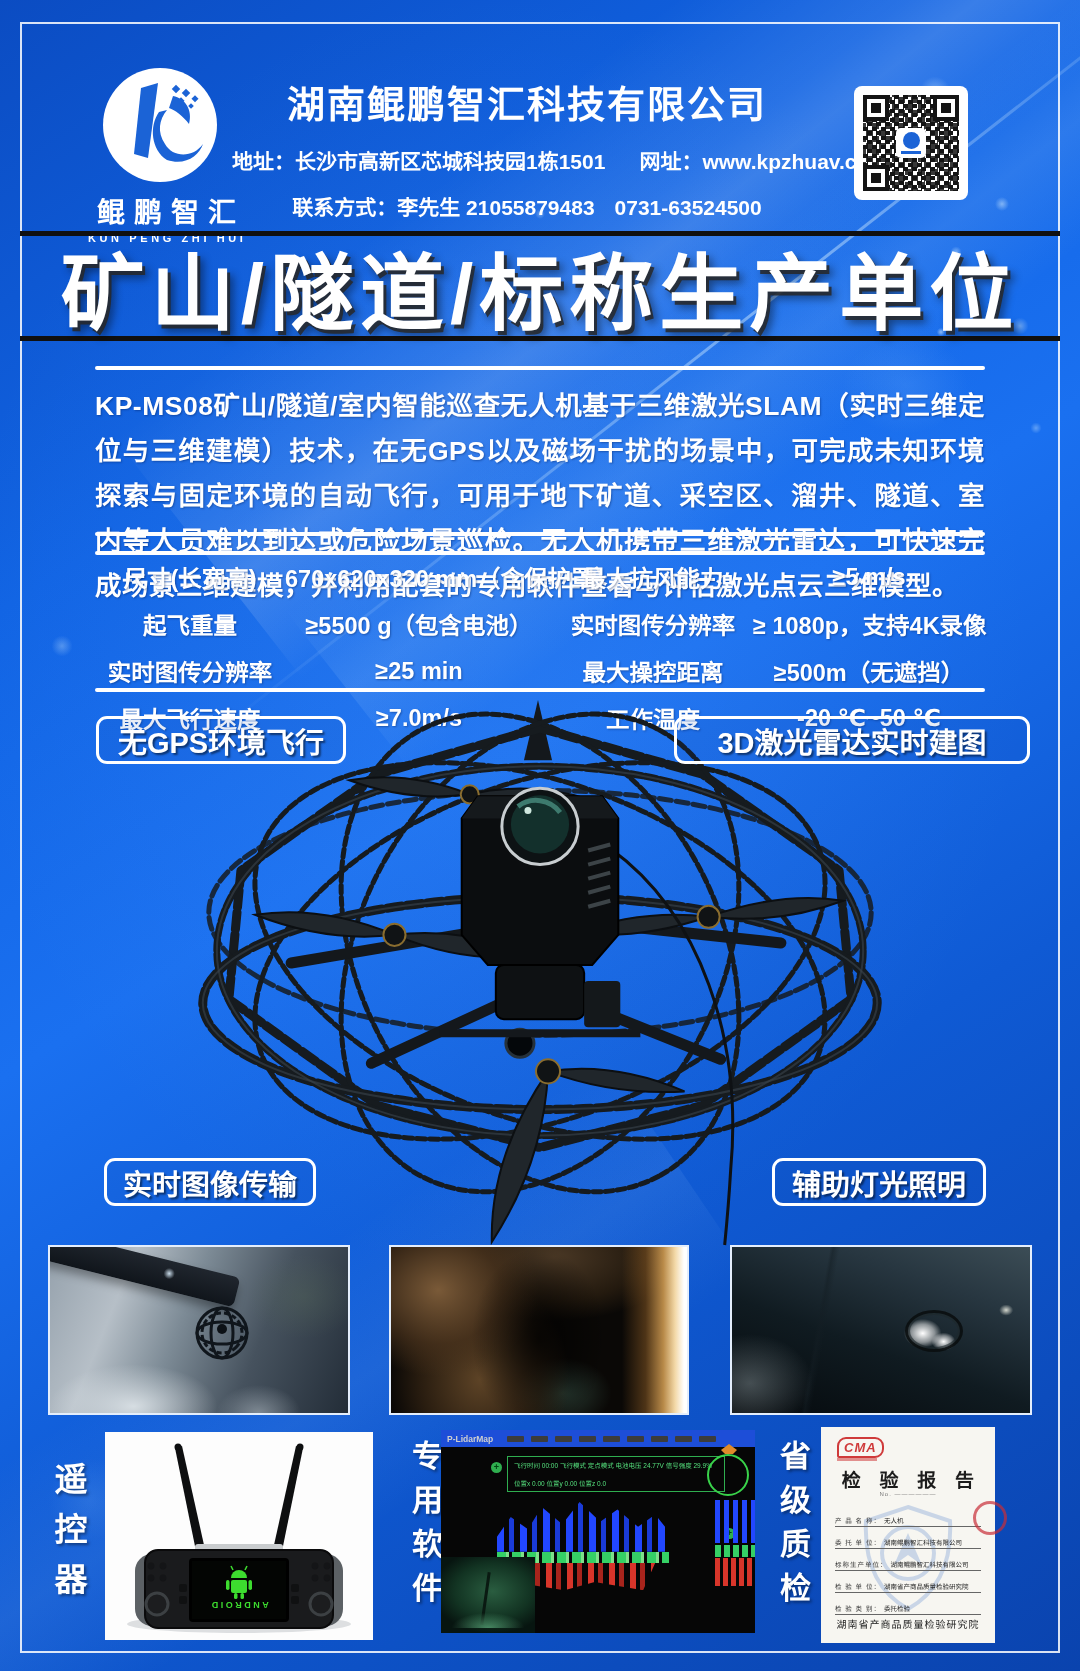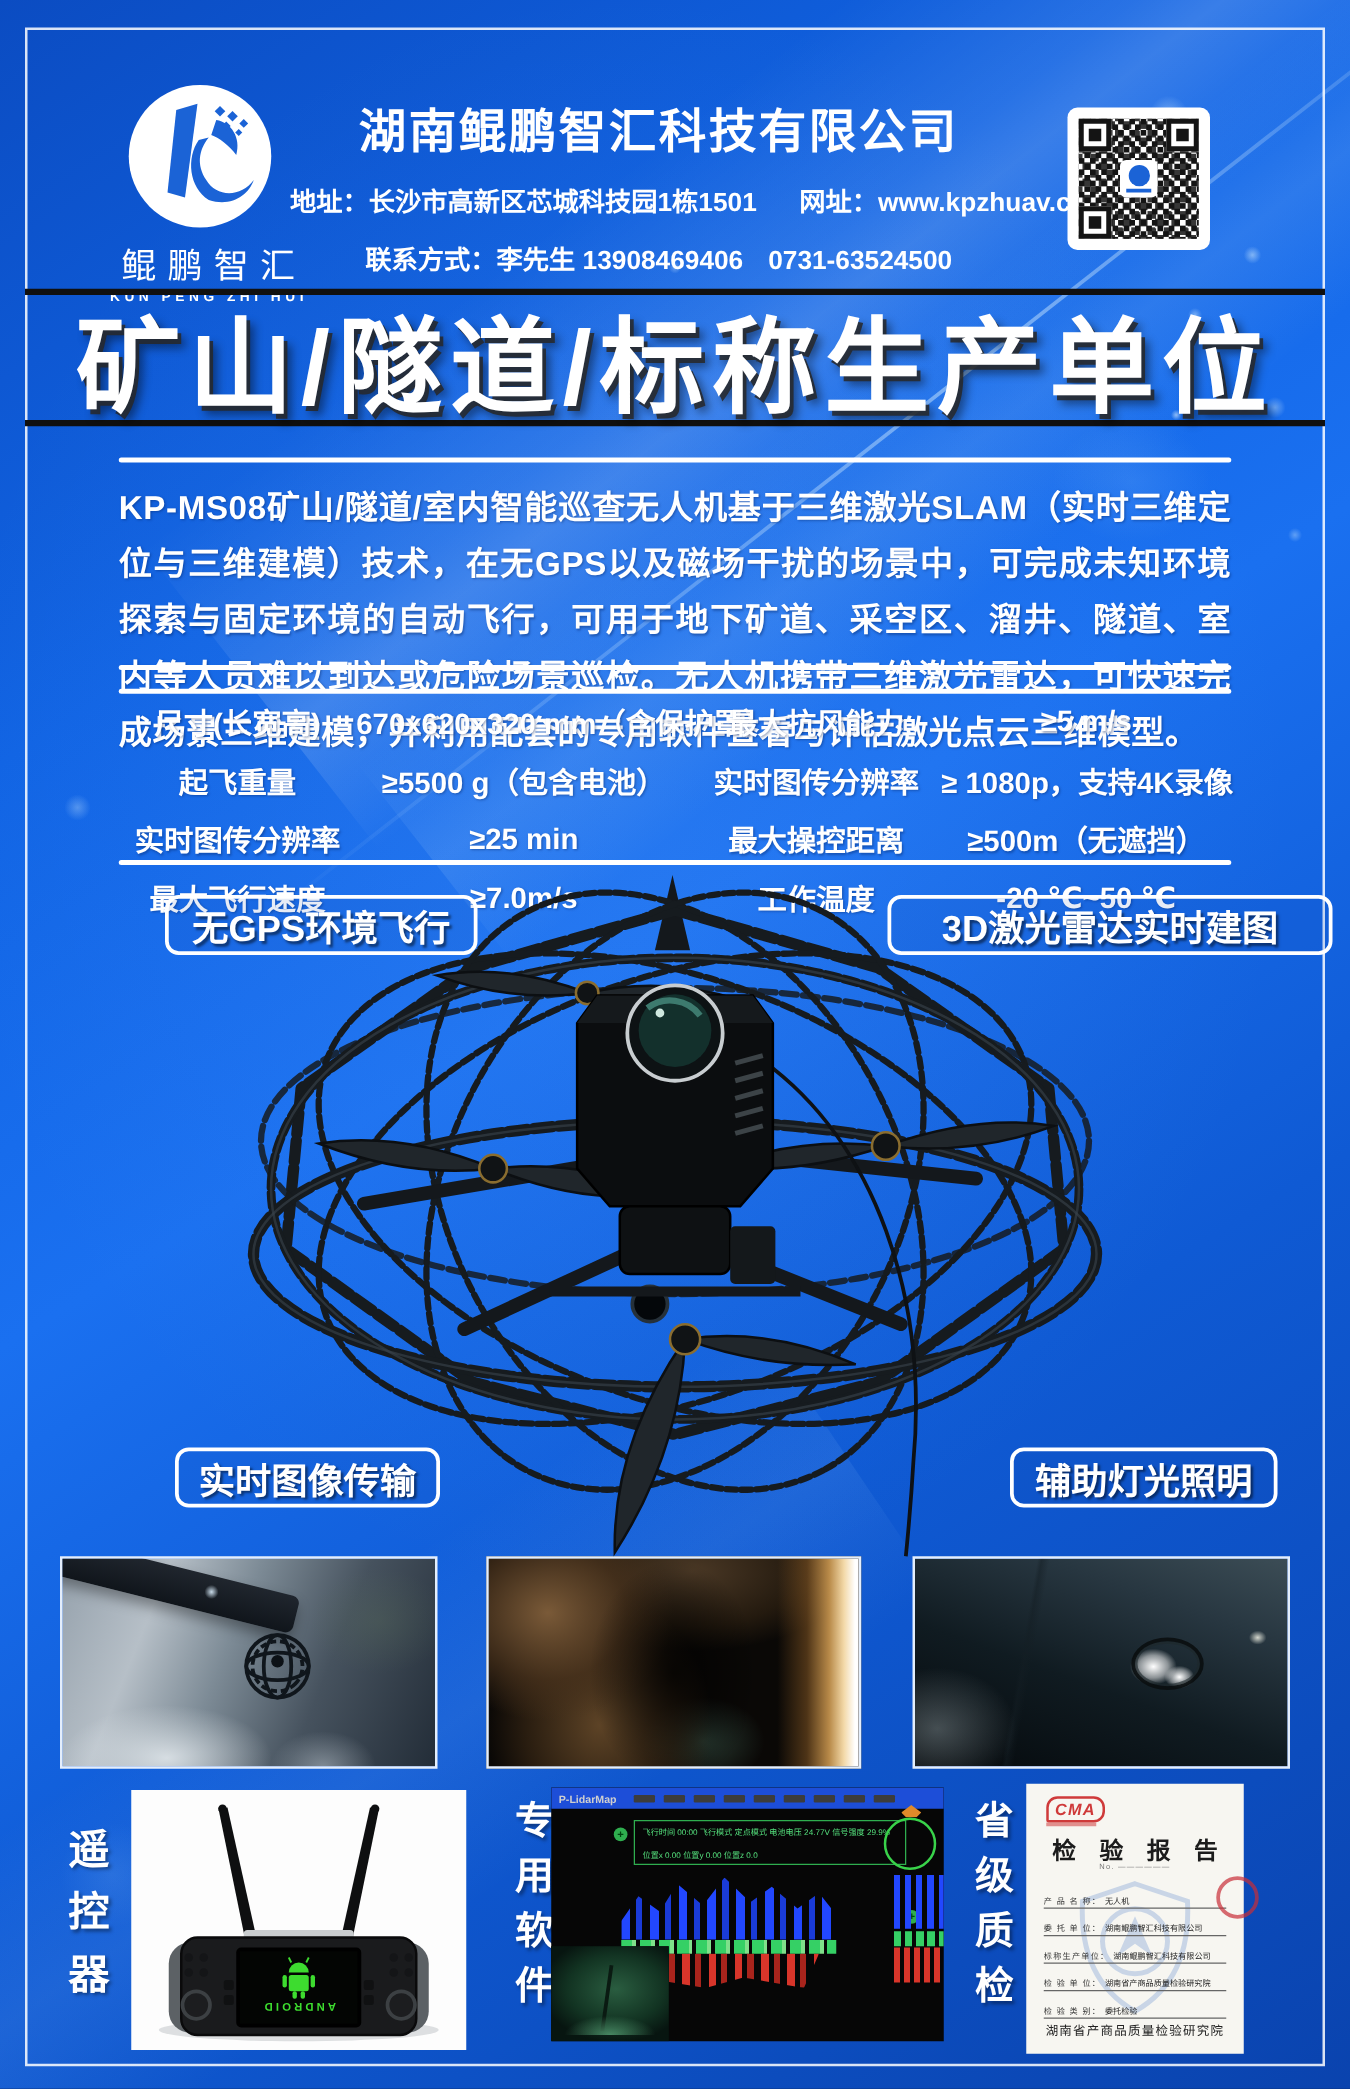--- a/index.html
+++ b/index.html
@@ -28,21 +28,21 @@
       radial-gradient(6px 6px at 941px 332px, rgba(220,240,255,.6), transparent 70%),
       radial-gradient(8px 8px at 1036px 428px, rgba(200,230,255,.4), transparent 70%),
       radial-gradient(15px 15px at 62px 646px, rgba(200,230,255,.35), transparent 70%),
       radial-gradient(7px 7px at 540px 214px, rgba(220,240,255,.4), transparent 70%),
       radial-gradient(90px 70px at 905px 385px, rgba(140,195,255,.18), transparent 70%),
       radial-gradient(60px 60px at 90px 1500px, rgba(140,195,255,.14), transparent 70%);}
   .frame{position:absolute;left:20px;top:22px;right:20px;bottom:18px;border:2px solid rgba(255,255,255,.85);pointer-events:none;}
   
   .logo-block{position:absolute;left:88px;top:66px;width:144px;text-align:center;color:#fff;}
   .logo-mark{display:block;margin:0 auto;}
-  .brand-cn{margin-top:6px;font-size:28px;font-weight:400;letter-spacing:9px;text-indent:9px;white-space:nowrap;}
+  .brand-cn{margin-top:6px;font-size:28px;font-weight:700;letter-spacing:9px;text-indent:9px;white-space:nowrap;}
   .brand-en{margin-top:2px;font-size:11px;font-weight:700;letter-spacing:3.6px;white-space:nowrap;}
   .company-block{position:absolute;left:232px;top:74px;width:590px;text-align:center;color:#fff;}
   .company-name{margin:0;font-size:38px;font-weight:700;letter-spacing:2px;white-space:nowrap;}
   .info-line{margin-top:16px;font-size:21px;font-weight:700;white-space:nowrap;}
   .info-line .gap{display:inline-block;width:34px;}
   .info-line .gap2{display:inline-block;width:20px;}
   .qr{position:absolute;left:854px;top:86px;width:114px;height:114px;background:#fff;border-radius:8px;padding:9px;}
   .qr-grid{position:relative;width:96px;height:96px;
      background:conic-gradient(#141414 0 25%,#fff 0 50%,#141414 0 75%,#fff 0) 0 0/9px 9px;}
   .qr-grid::after{content:"";position:absolute;inset:0;
@@ -67,21 +67,21 @@
   .intro{position:absolute;left:95px;top:384px;width:890px;margin:0;color:#fff;
      font-size:26.5px;line-height:45px;font-weight:700;text-align:justify;letter-spacing:.5px;
      text-shadow:1px 1px 2px rgba(0,30,90,.4);}
   
   .specs{position:absolute;left:95px;top:560px;width:890px;display:grid;
      grid-template-columns:190px 268px 200px 232px;row-gap:13px;align-items:center;
      color:#fff;font-weight:700;font-size:23.5px;text-align:center;text-shadow:1px 1px 2px rgba(0,30,90,.4);white-space:nowrap;}
   
   .badge{position:absolute;height:48px;border:3px solid #fff;border-radius:11px;
      color:#fff;font-weight:800;font-size:29px;display:flex;align-items:center;justify-content:center;
-     text-shadow:2px 2px 2px rgba(0,0,0,.5);background:rgba(15,65,170,.10);white-space:nowrap;z-index:5;margin-left:36px;}
+     text-shadow:2px 2px 2px rgba(0,0,0,.5);background:rgba(15,65,170,.10);white-space:nowrap;z-index:5;}
   .b1{left:96px;top:716px;width:250px;}
   .b2{left:674px;top:716px;width:356px;}
   .b3{left:104px;top:1158px;width:212px;}
   .b4{left:772px;top:1158px;width:214px;}
   
   .drone-wrap{position:absolute;left:138px;top:698px;width:804px;height:552px;z-index:2;}
   
   .photo{position:absolute;top:1245px;height:170px;border:2px solid #e4eefc;overflow:hidden;}
   .p1{left:48px;width:302px;
      background:linear-gradient(112deg,#95a1ac 0%,#b6bfc7 24%,#7d8b96 44%,#46525e 68%,#232d38 100%);}
@@ -199,21 +199,21 @@
     <div class="brand-cn">鲲鹏智汇</div>
     <div class="brand-en">KUN PENG ZHI HUI</div>
   </div>
 
   <div class="company-block">
     <h1 class="company-name">湖南鲲鹏智汇科技有限公司</h1>
     <div class="info-line">
       <span>地址：</span><span>长沙市高新区芯城科技园1栋1501</span><span class="gap"></span><span>网址：</span><span>www.kpzhuav.com</span>
     </div>
     <div class="info-line">
-      <span>联系方式：</span><span>李先生 13908469406</span><span class="gap2"></span><span>0731-63524500</span>
+      <span>联系方式：</span><span>李先生 21055879483</span><span class="gap2"></span><span>0731-63524500</span>
     </div>
   </div>
 
   <div class="qr">
     <div class="qr-grid">
       <div class="finder f-tl"></div>
       <div class="finder f-tr"></div>
       <div class="finder f-bl"></div>
       <div class="qr-logo">
           <i></i>

